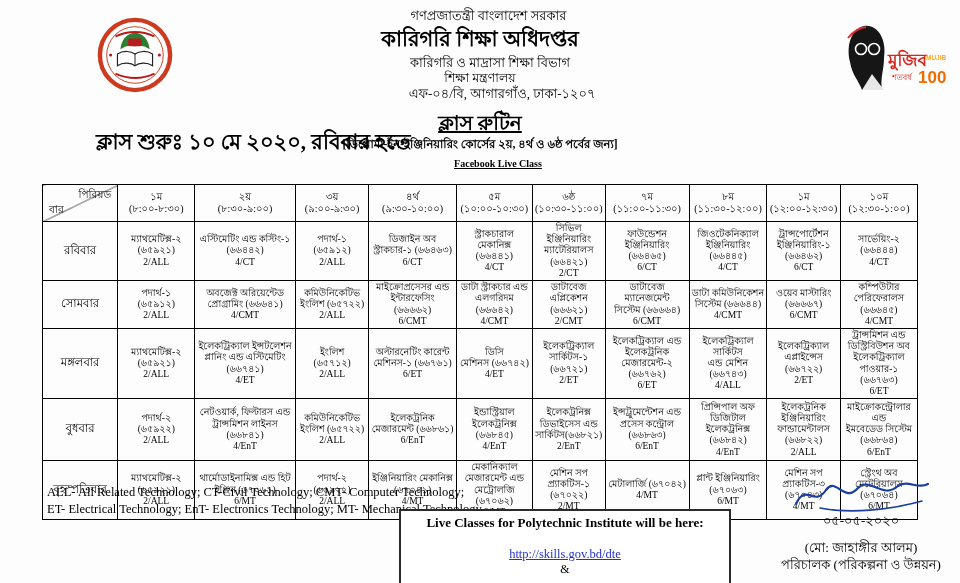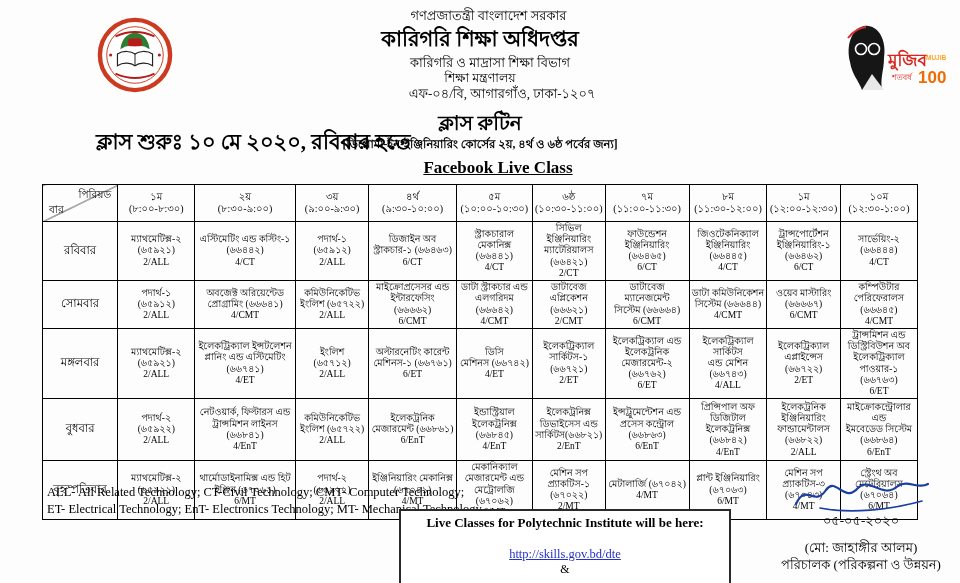--- a/index.html
+++ b/index.html
@@ -12,25 +12,25 @@
   .gov-line2{font-size:21px;font-weight:bold;margin:2px 0;}
   .gov-line3{font-size:13px;padding-left:20px;}
   .gov-line4{font-size:12.5px;}
   .gov-line5{font-size:13px;margin-left:44px;}
 
   .logo-left{position:absolute;left:96px;top:16px;width:78px;height:78px;}
   .logo-right{position:absolute;right:14px;top:18px;width:112px;height:82px;}
 
   .class-start{position:absolute;left:96px;top:126px;font-size:21px;font-weight:bold;}
   .routine-title{position:absolute;left:0;right:0;top:108px;text-align:center;
-                 font-size:20px;font-weight:bold;}
+                 font-size:20px;font-weight:bold;text-decoration:underline;}
   .routine-subtitle{position:absolute;left:0;right:0;top:136px;text-align:center;
                     font-size:11.5px;font-weight:bold;}
   .facebook-live{position:absolute;left:0;right:0;top:158px;text-align:center;
-                 font-size:17px;font-weight:bold;text-decoration:underline;margin-left:36px;}
+                 font-size:10px;font-weight:bold;text-decoration:underline;margin-left:36px;}
 
   
   table.routine{position:absolute;left:42px;top:184px;width:876px;border-collapse:collapse;
                 table-layout:fixed;}
   table.routine th,table.routine td{border:1px solid #000;padding:1px 2px;vertical-align:middle;
                 text-align:center;font-weight:normal;}
   .period-head{font-size:10px;line-height:1.25;}
   .day-cell{font-size:11.5px;}
   .class-cell{font-size:9.5px;line-height:1.18;white-space:pre-line;}
 

